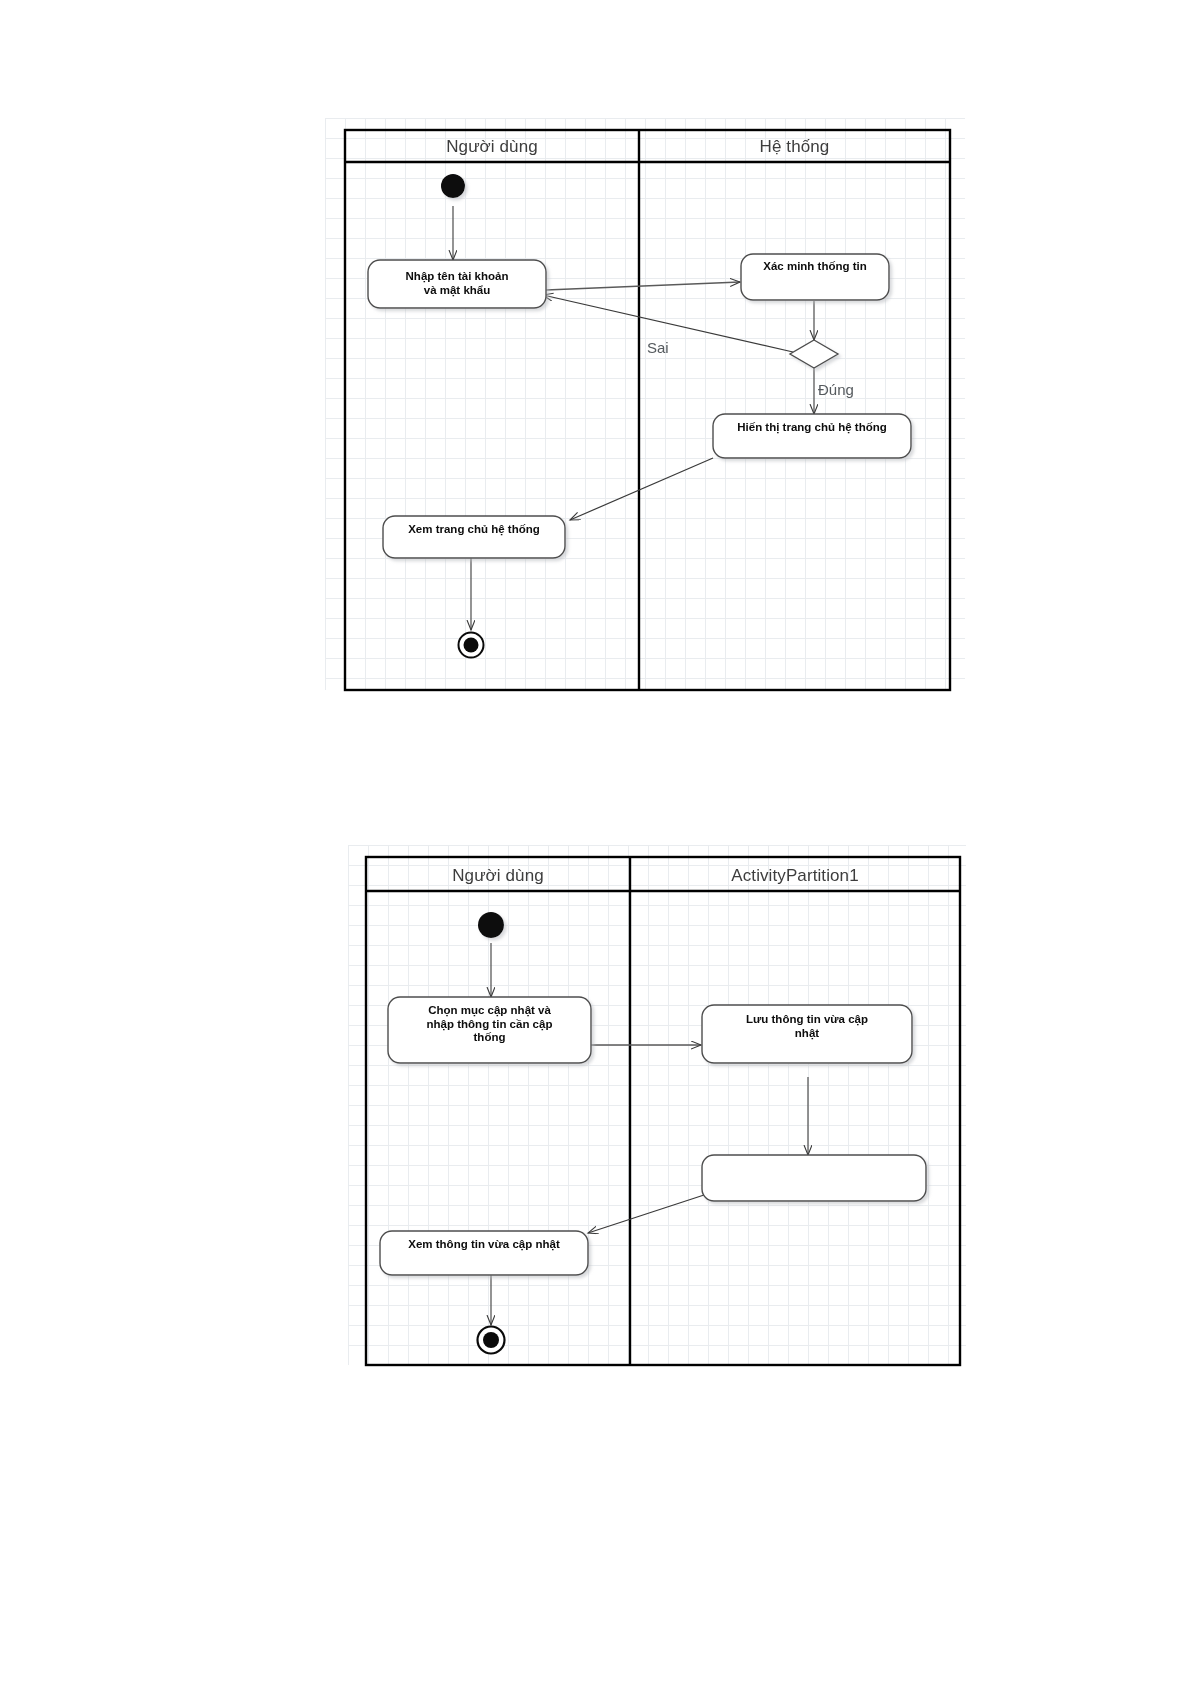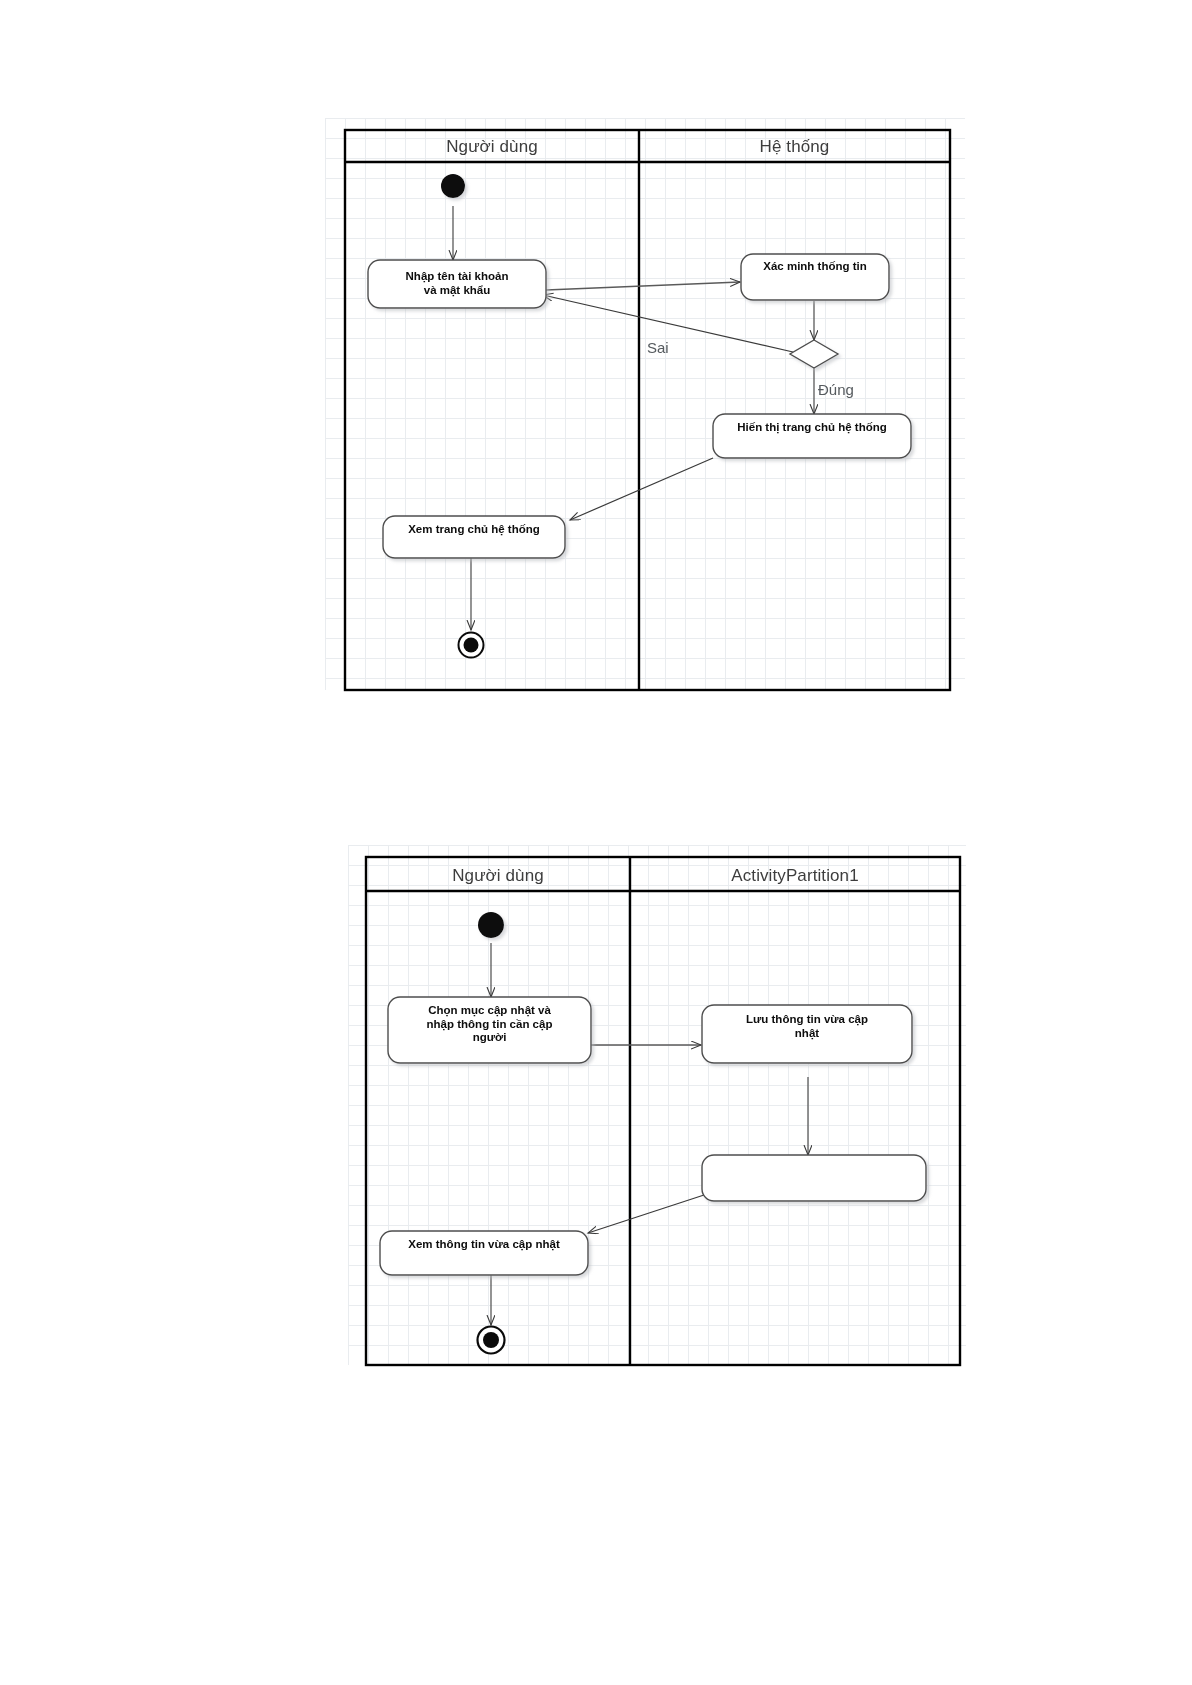--- a/index.html
+++ b/index.html
@@ -191,19 +191,19 @@
         <circle cx="143" cy="495" r="13.5" fill="#ffffff" stroke="#0a0a0a" stroke-width="2.2"></circle>
         <circle cx="143" cy="495" r="8" fill="#0a0a0a"></circle>
       </g>
     </svg>
 
     <div class="lane-title" style="left:18px; top:21px; width:264px;">Người dùng</div>
     <div class="lane-title" style="left:282px; top:21px; width:330px;">ActivityPartition1</div>
 
     <div class="node-label top" style="left:40px; top:156px; width:203px; height:66px; white-space:pre-line;">Chọn mục cập nhật và
 nhập thông tin cần cập
-người</div>
+thống</div>
     <div class="node-label top" style="left:354px; top:165px; width:210px; height:58px; white-space:pre-line;">Lưu thông tin vừa cập
 nhật</div>
     <div class="node-label top" style="left:32px; top:390px; width:208px; height:44px;">Xem thông tin vừa cập nhật</div>
   </div>
 
 </div>
 
 </body></html>

